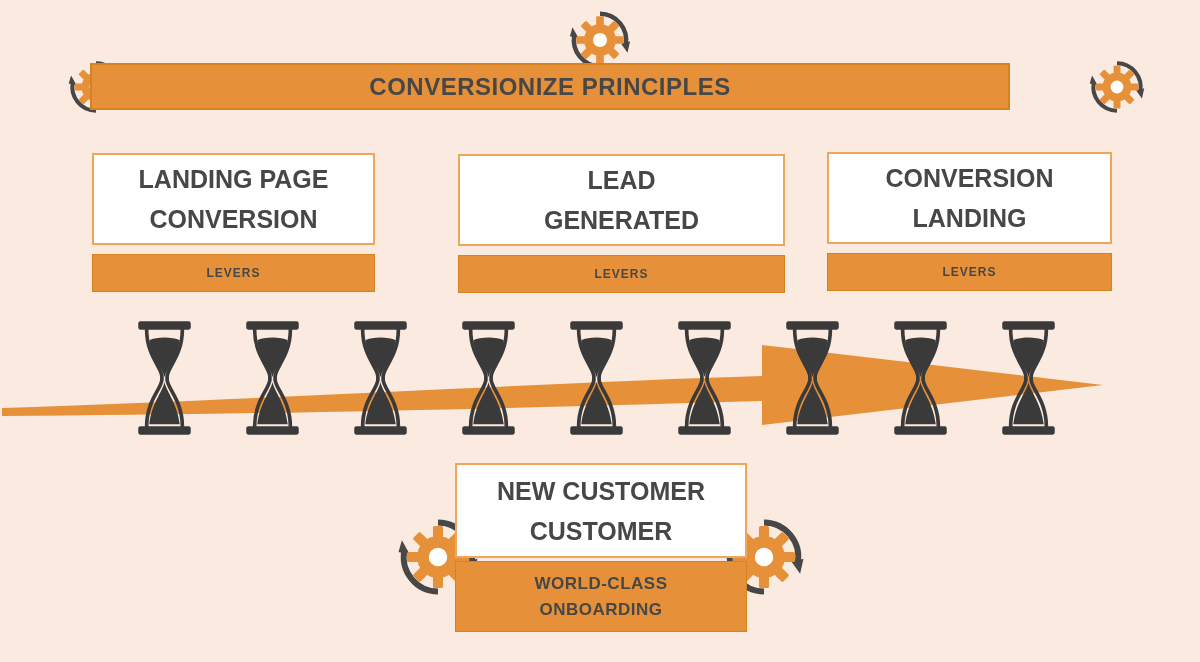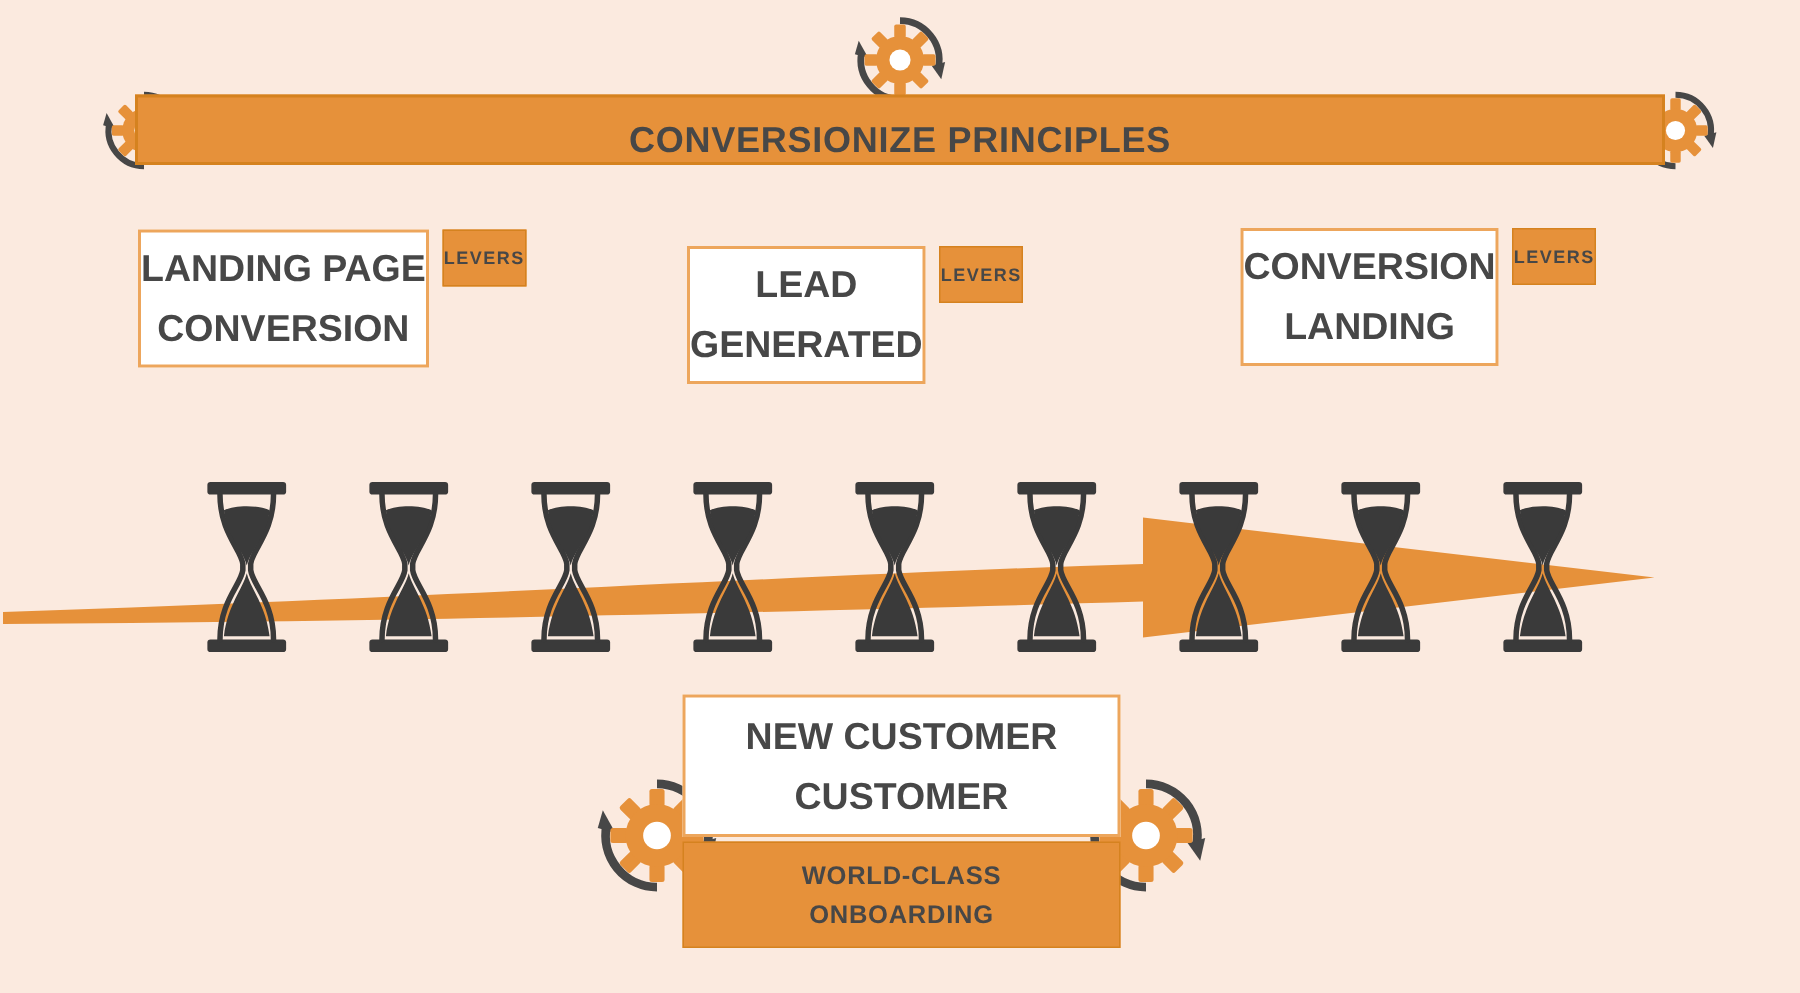--- a/index.html
+++ b/index.html
@@ -11,40 +11,40 @@
     width: 1200px;
     height: 662px;
     background: var(--background, #fbeadf);
     overflow: hidden;
   }
 
   
   .banner {
     position: absolute;
     left: 90px; top: 63px;
-    width: 1020px; height: 47px;
+    width: 920px; height: 47px;
     background: var(--orange, #E6913A);
     border: 2px solid var(--orange-dark, #d5821f);
-    display: flex; align-items: flex-end; justify-content: center;
+    display: flex; align-items: center; justify-content: center;
     z-index: 2;
   }
   .banner-title {
     font-size: 24px;
     font-weight: bold;
     color: var(--dark, #474747);
     letter-spacing: 0.5px;
   }
 
   
   .gear { position: absolute; z-index: 1; }
 
   
   .stage {
     position: absolute;
-    display: flex; flex-direction: row;
+    display: flex; flex-direction: column;
     gap: 9px;
     z-index: 2;
     border-radius: 24px;
   }
   .stage-box {
     background: #ffffff;
     border: 2px solid var(--orange-light, #eda65c);
     height: 92px;
     display: flex; flex-direction: column;
     align-items: center; justify-content: center;
@@ -191,21 +191,21 @@
   </div>
 
   <div class="stage" style="left:92px; top:153px; width:283px;">
     <div class="stage-box">
       <div class="stage-title-line">LANDING PAGE</div>
       <div class="stage-title-line">CONVERSION</div>
     </div>
     <div class="stage-bar">LEVERS</div>
   </div>
 
-  <div class="stage" style="left:458px; top:164px; width:287px;">
+  <div class="stage" style="left:458px; top:154px; width:327px;">
     <div class="stage-box">
       <div class="stage-title-line">LEAD</div>
       <div class="stage-title-line">GENERATED</div>
     </div>
     <div class="stage-bar">LEVERS</div>
   </div>
 
   <div class="stage" style="left:827px; top:152px; width:285px;">
     <div class="stage-box">
       <div class="stage-title-line">CONVERSION</div>

